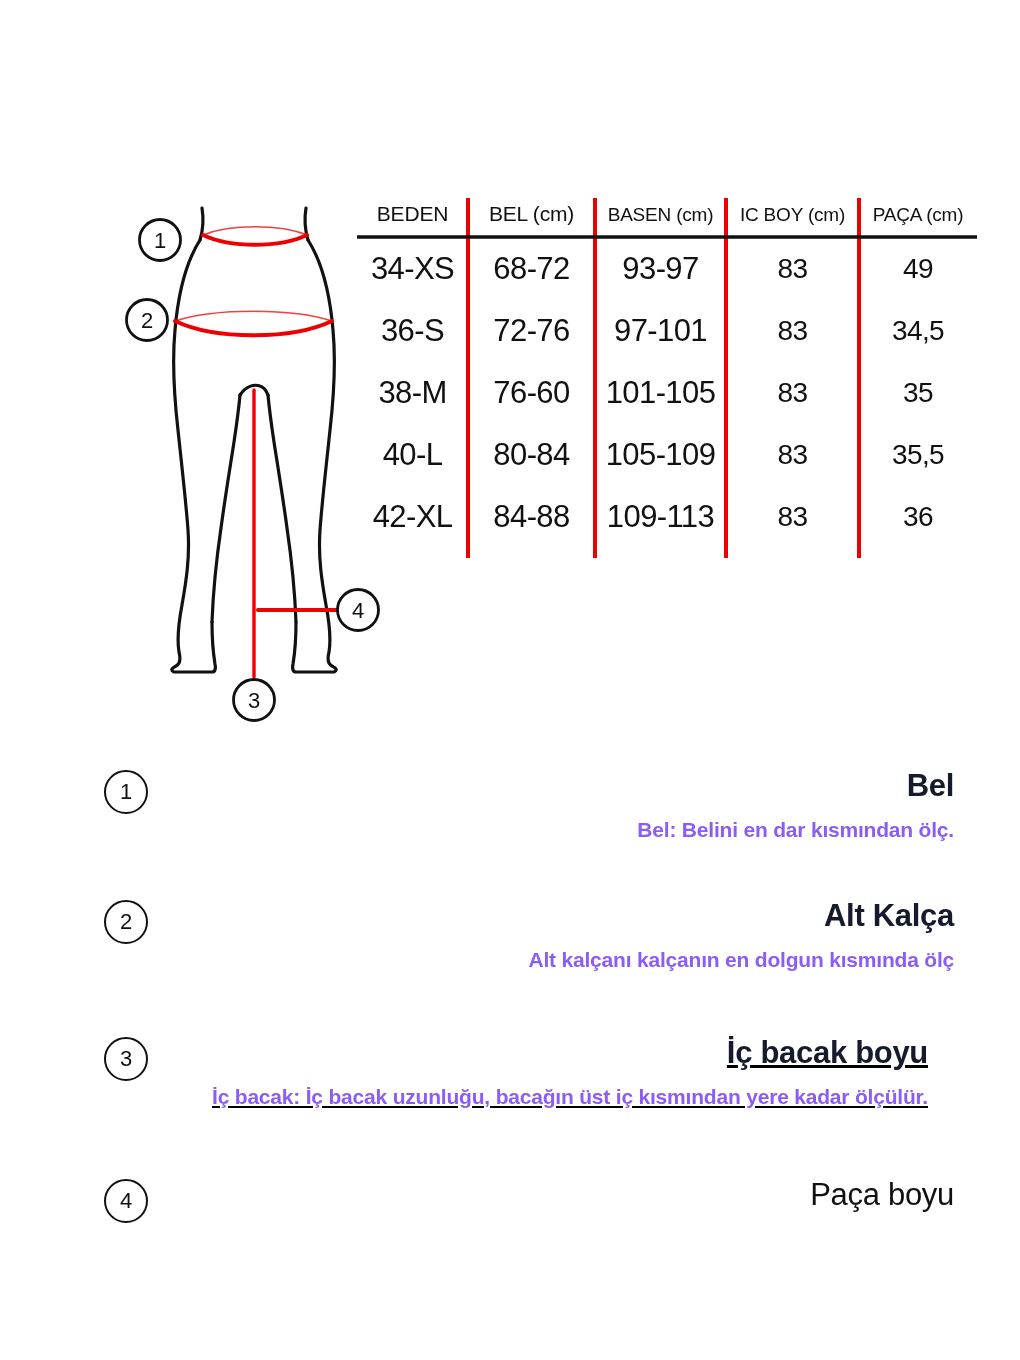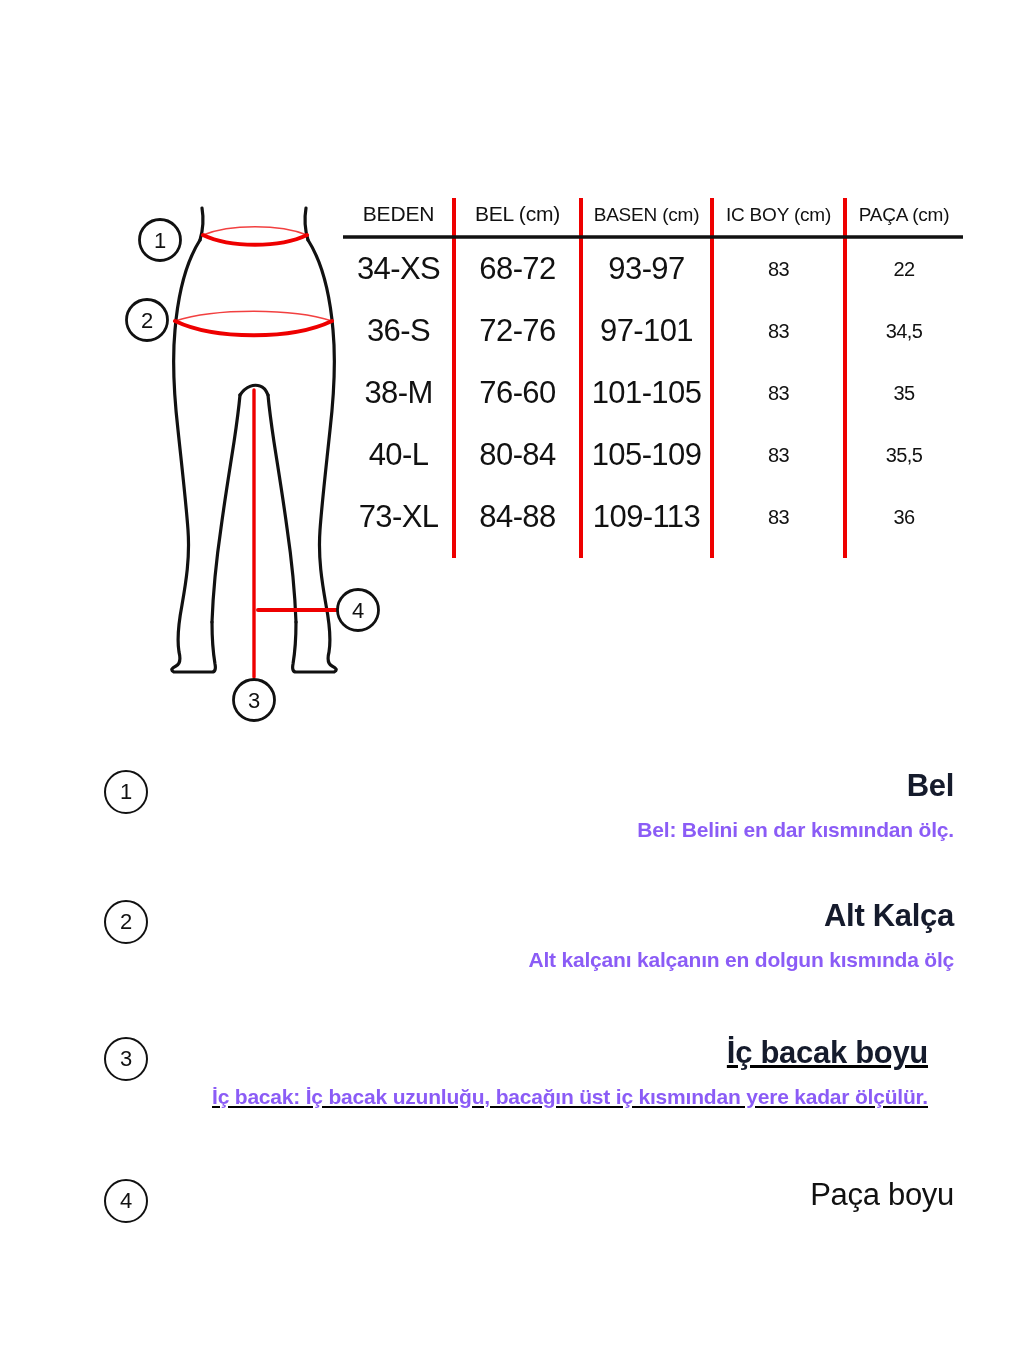--- a/index.html
+++ b/index.html
@@ -22,21 +22,21 @@
     left: 120px;
     top: 190px;
     width: 300px;
     height: 540px;
   }
   #figure-svg { display: block; }
 
   
   #size-table {
     position: absolute;
-    left: 343px;
+    left: 357px;
     top: 196px;
     width: 620px;
     height: 366px;
   }
   #table-grid-svg {
     position: absolute;
     left: 0;
     top: 0;
     pointer-events: none;
   }
@@ -67,21 +67,21 @@
   table.sizes td {
     font-size: 31px;
     font-weight: 500;
     text-align: center;
     padding: 7px 2px;
     letter-spacing: -0.6px;
     white-space: nowrap;
     height: 48px;
     margin-top: 28px;
   }
-  table.sizes td.narrow { font-size: 20px; }
+  table.sizes td.narrow { font-size: 28px; }
 
   
   #legend {
     position: absolute;
     left: 104px;
     top: 772px;
     width: 850px;
   }
   .legend-item {
     position: relative;
@@ -240,21 +240,21 @@
           <th class="small">IC BOY (cm)</th>
           <th class="small">PAÇA (cm)</th>
         </tr>
       </thead>
       <tbody>
         <tr>
           <td>34-XS</td>
           <td>68-72</td>
           <td>93-97</td>
           <td class="narrow">83</td>
-          <td class="narrow">22</td>
+          <td class="narrow">49</td>
         </tr>
         <tr>
           <td>36-S</td>
           <td>72-76</td>
           <td>97-101</td>
           <td class="narrow">83</td>
           <td class="narrow">34,5</td>
         </tr>
         <tr>
           <td>38-M</td>
@@ -264,21 +264,21 @@
           <td class="narrow">35</td>
         </tr>
         <tr>
           <td>40-L</td>
           <td>80-84</td>
           <td>105-109</td>
           <td class="narrow">83</td>
           <td class="narrow">35,5</td>
         </tr>
         <tr>
-          <td>73-XL</td>
+          <td>42-XL</td>
           <td>84-88</td>
           <td>109-113</td>
           <td class="narrow">83</td>
           <td class="narrow">36</td>
         </tr>
       </tbody>
     </table>
   </div>
 
   <div id="legend">

